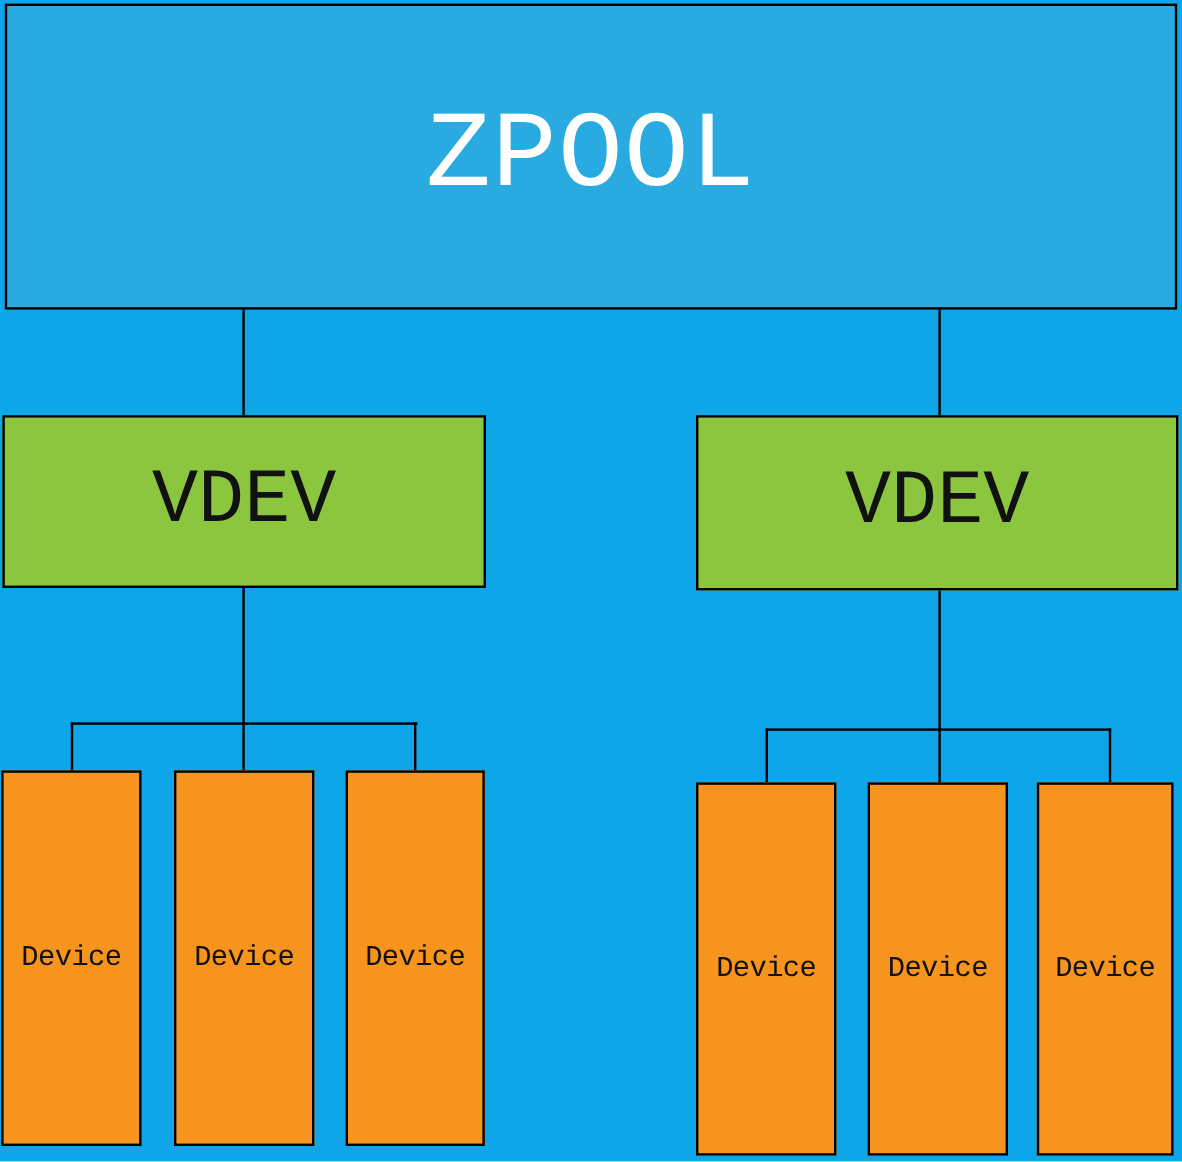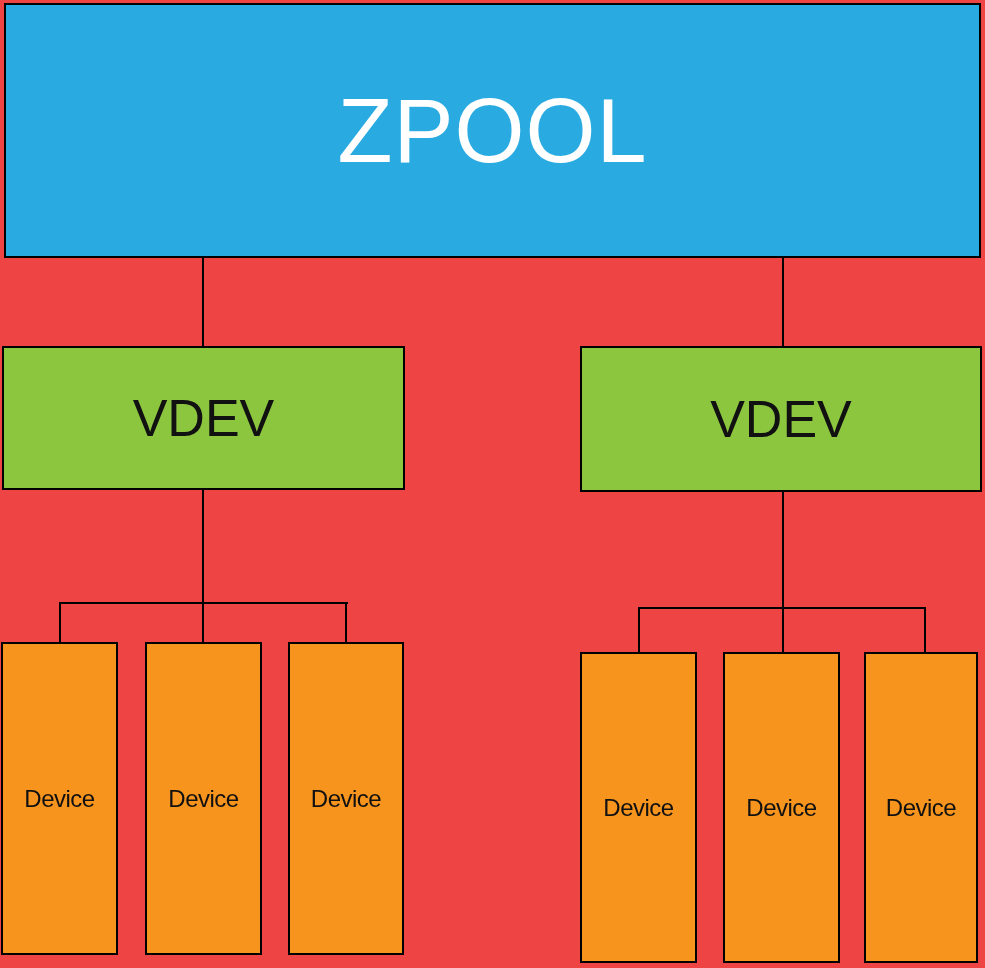--- a/index.html
+++ b/index.html
@@ -30,21 +30,21 @@
   }
   .zpool {
     left: 4px; top: 3px;
     width: 977px; height: 255px;
   }
   .zpool span {
     font-size: 90px;
     letter-spacing: 1px;
   }
   .vdev span {
-    font-size: 52px;
+    font-size: 64px;
   }
   .vdev-left  { left: 2px;   top: 346px; width: 403px; height: 144px; }
   .vdev-right { left: 580px; top: 346px; width: 402px; height: 146px; }
   .device span {
     font-size: 24px;
     letter-spacing: -0.5px;
   }
   .dev-l { top: 642px; height: 313px; }
   .dev-r { top: 652px; height: 311px; }
   .dev-l1 { left: 1px;   width: 117px; }
@@ -69,21 +69,21 @@
   
   .ln-vr-down { left: 782px; top: 492px; width: 2px; height: 116px; }
   .ln-hr      { left: 638px; top: 607px; width: 288px; height: 2px; }
   .ln-r1      { left: 638px; top: 607px; width: 2px; height: 45px; }
   .ln-r2      { left: 782px; top: 607px; width: 2px; height: 45px; }
   .ln-r3      { left: 924px; top: 607px; width: 2px; height: 45px; }
 </style>
 </head>
 <body>
 
-<div class="canvas" style="background-color: #ef4444;">
+<div class="canvas" style="background-color: #0ea5e9; font-family: Liberation Mono, monospace;">
 
   <div class="box zpool" style="background-color: rgb(41, 171, 226); border-color: rgb(0, 0, 0);">
     <span style="color: rgb(255, 255, 255);">ZPOOL</span>
   </div>
 
   <div class="line ln-zp-vl" style="background-color: rgb(0, 0, 0);"></div>
   <div class="line ln-zp-vr" style="background-color: rgb(0, 0, 0);"></div>
 
   <div class="box vdev vdev-left" style="background-color: rgb(140, 198, 63); border-color: rgb(0, 0, 0);">
     <span style="color: rgb(17, 17, 17);">VDEV</span>

